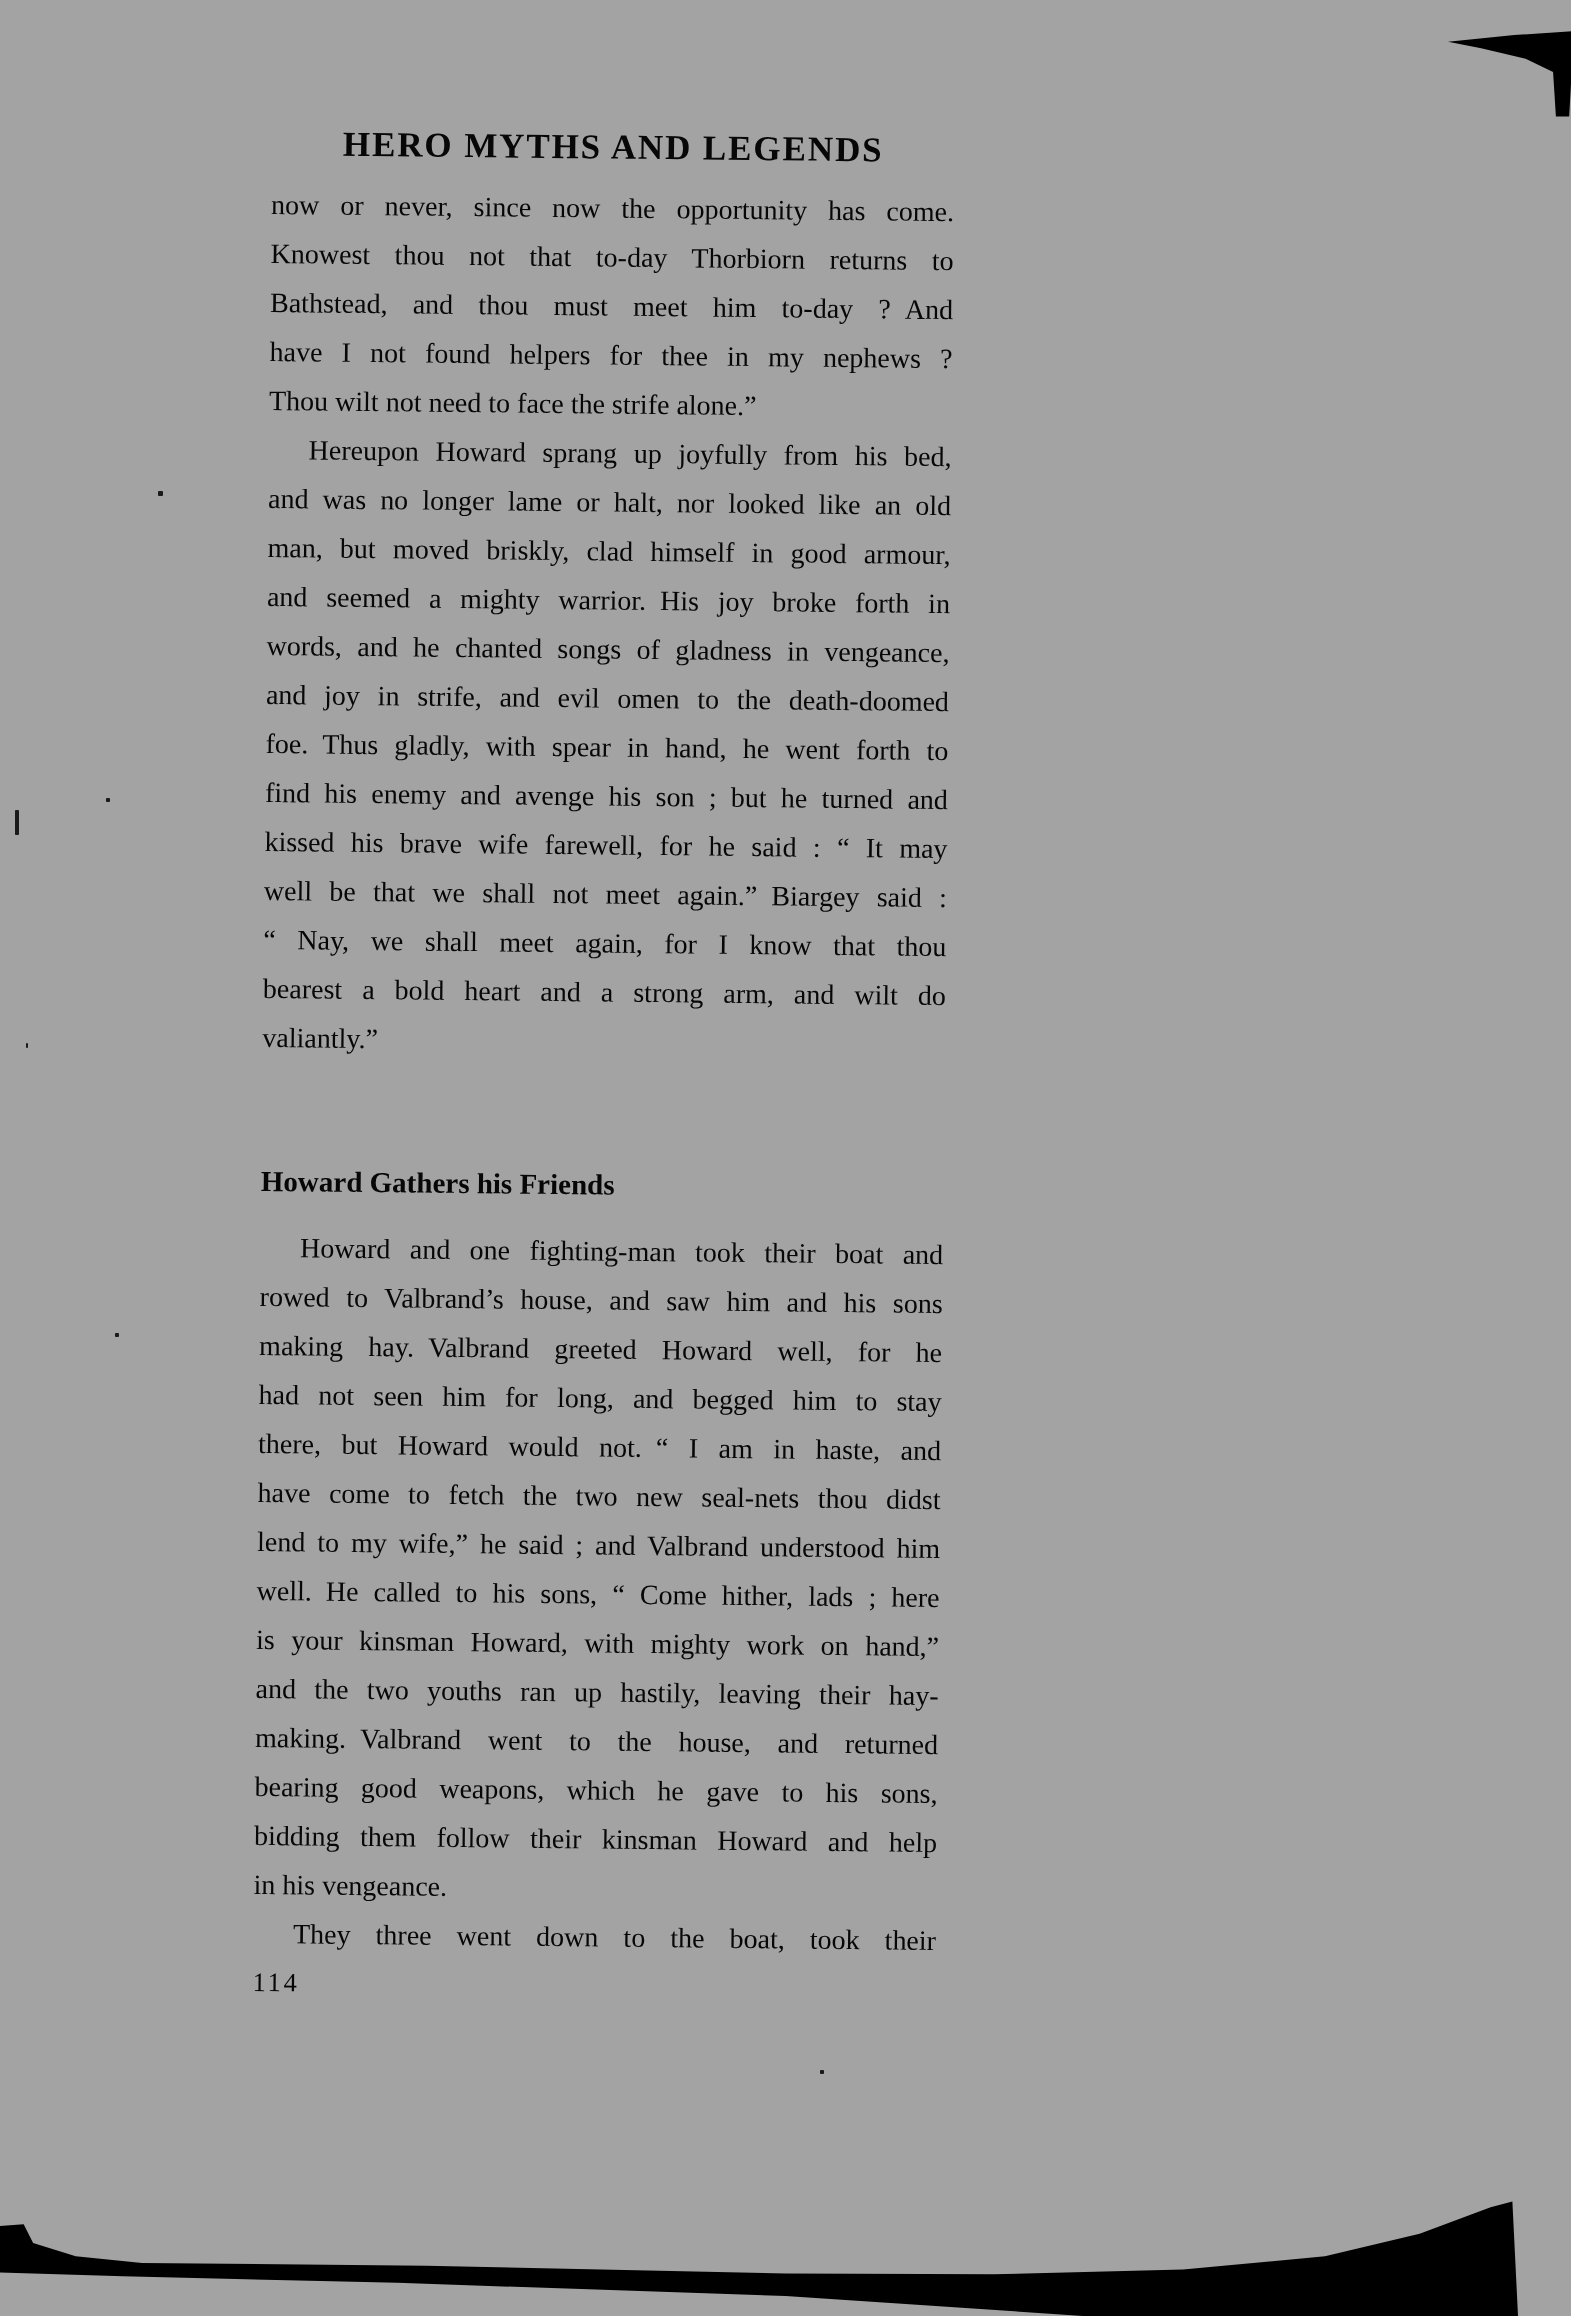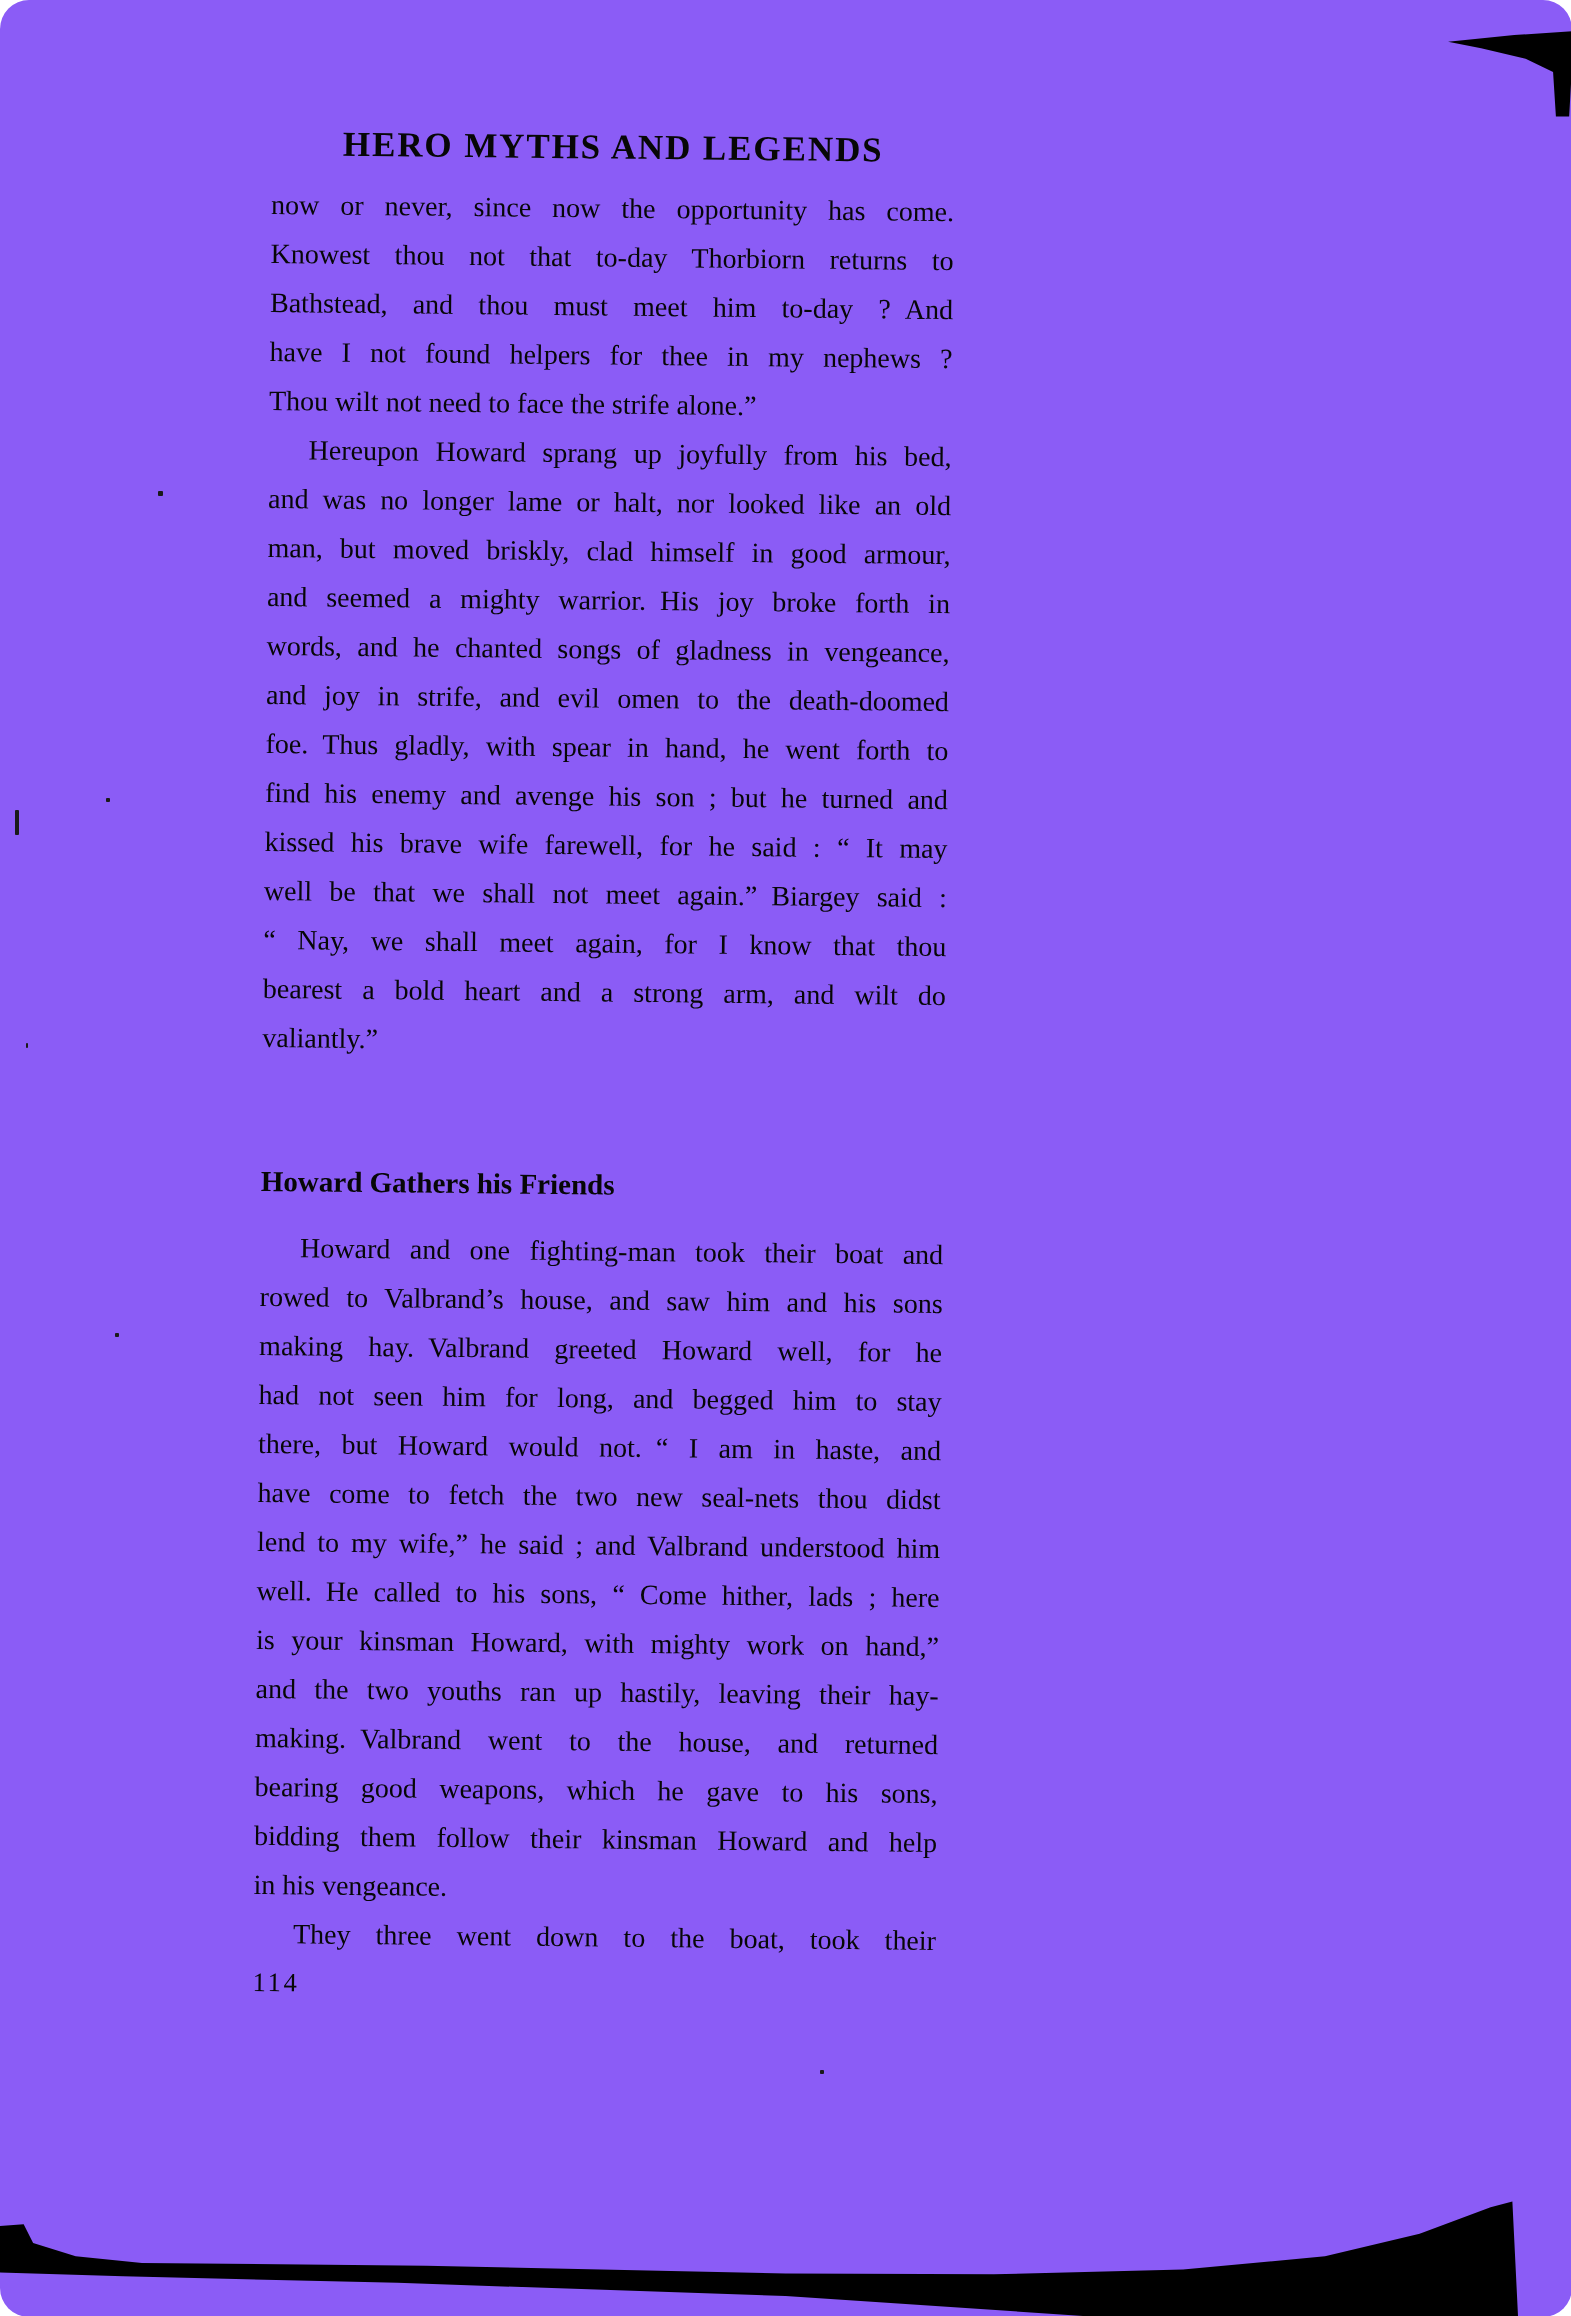--- a/index.html
+++ b/index.html
@@ -5,22 +5,21 @@
   html, body { margin: 0; padding: 0; }
   body {
     width: 1572px; height: 2317px;
     background: #ffffff;
     font-family: "Liberation Serif", "DejaVu Serif", serif;
     overflow: hidden;
   }
   .page {
     position: relative;
     width: 1572px; height: 2317px;
-    background: #8b5cf6;
-    border-radius: 29px;
+    background: #a3a3a3;
   }
   
   .content {
     position: absolute;
     left: 272px; top: 123px;
     width: 683px;
     transform: rotate(0.6deg);
     transform-origin: left top;
     color: #070707;
   }

